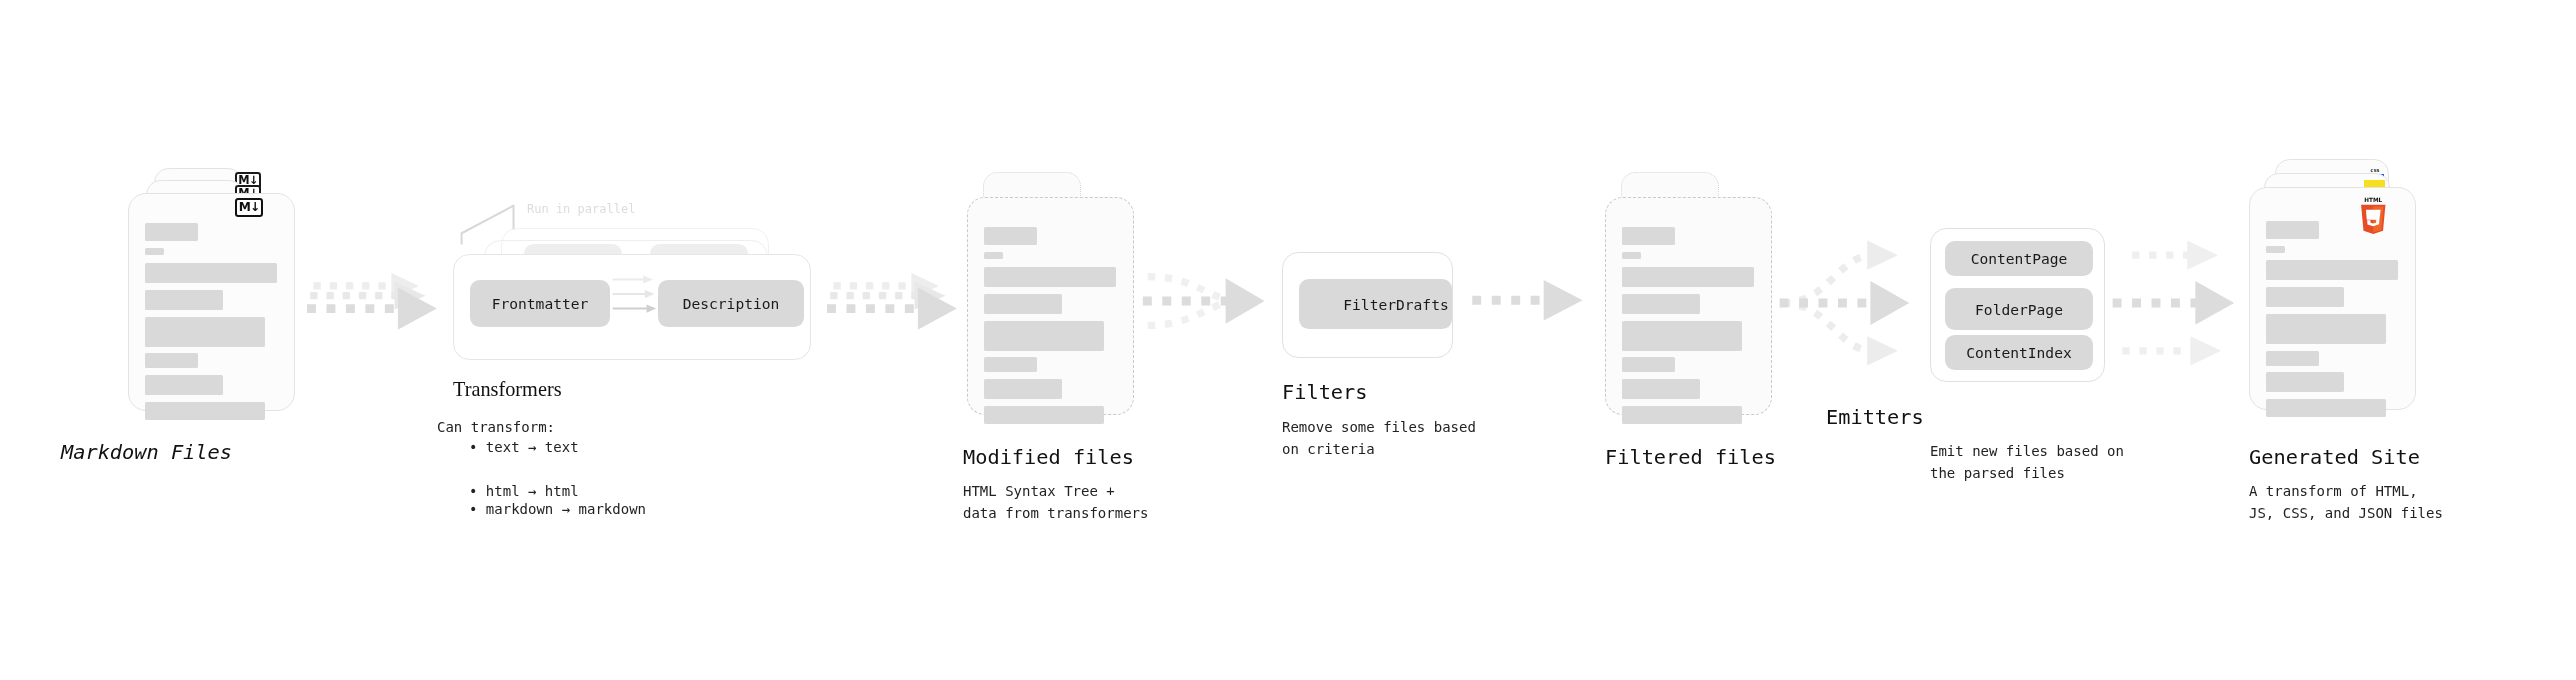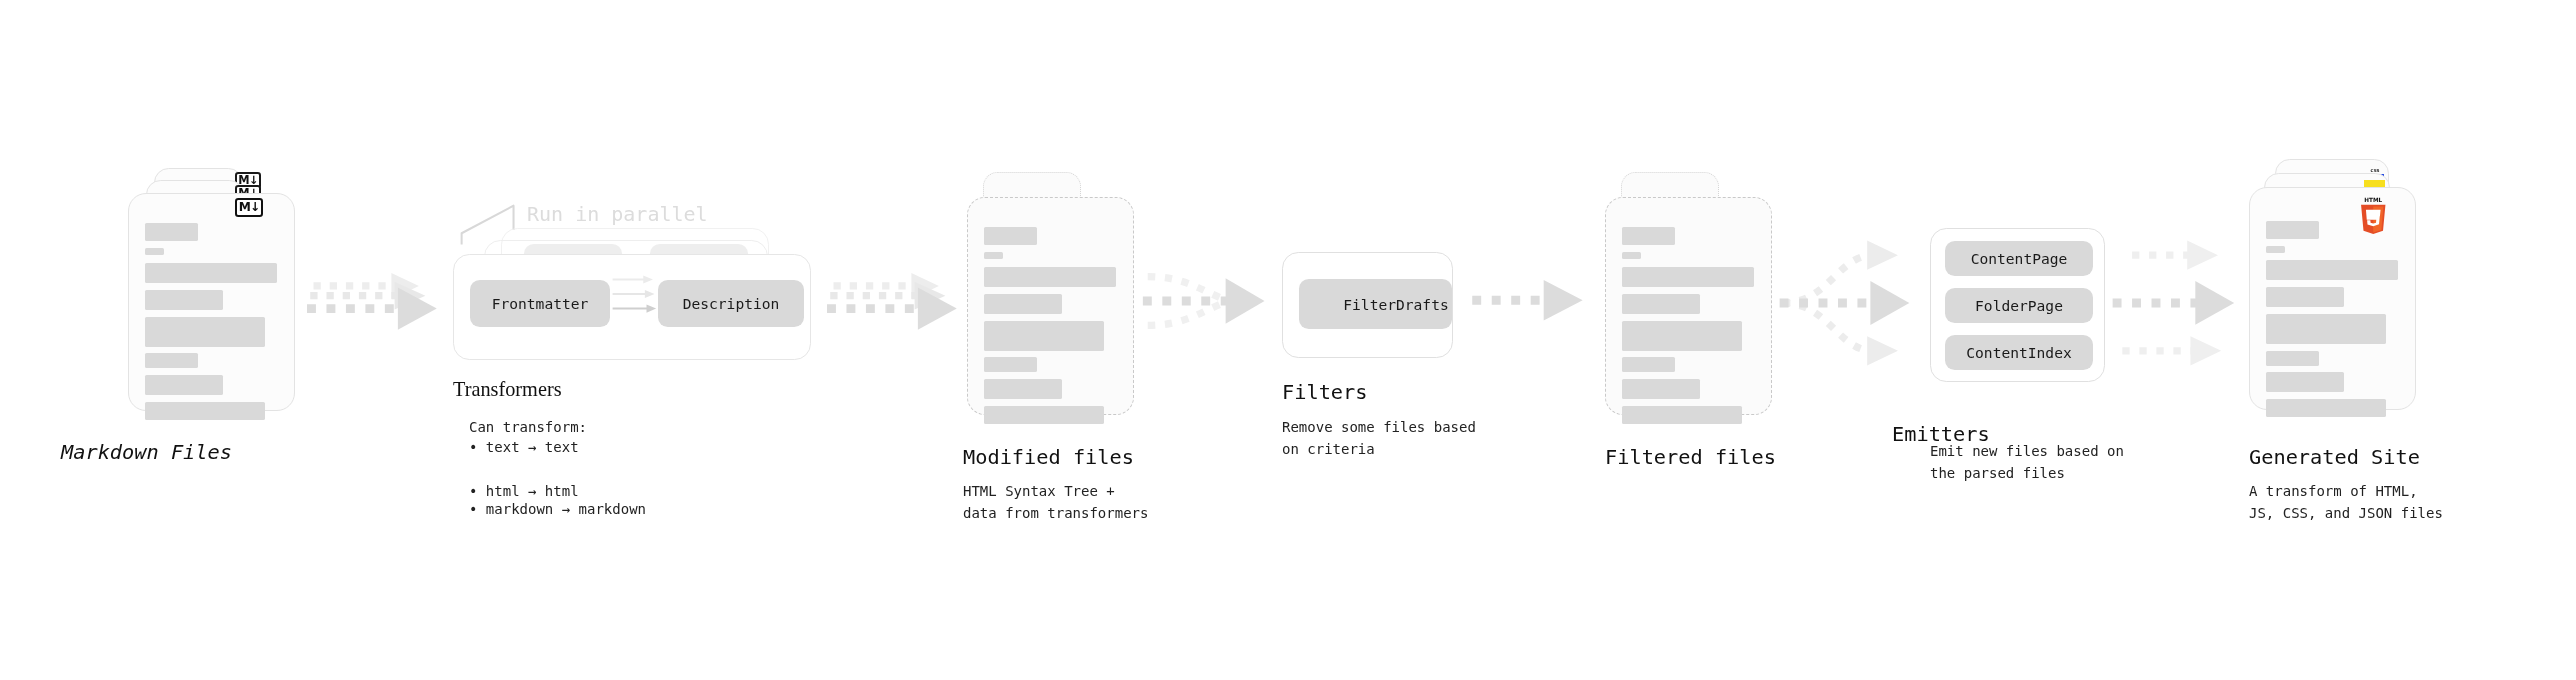--- a/index.html
+++ b/index.html
@@ -32,21 +32,21 @@
   
   .title{
     position:absolute;font-size:20.3px;color:#111;white-space:nowrap;
     letter-spacing:0px;
   }
   .sub{
     position:absolute;font-size:14px;color:#222;white-space:pre;
     line-height:1.55;
   }
   .ghostlabel{
-    position:absolute;font-size:20px;color:#dcdcdc;white-space:nowrap;
+    position:absolute;font-size:12px;color:#dcdcdc;white-space:nowrap;
   }
 
   
   .group{
     position:absolute;border:1.6px solid #e4e4e4;border-radius:16.3px;
     background:#ffffff;box-sizing:border-box;
   }
   .group.ghost{border-color:#f0f0f0;background:transparent;}
   .pill{
     position:absolute;background:#d9d9d9;border-radius:9.8px;
@@ -127,21 +127,21 @@
         <line x1="2" y1="9" x2="42" y2="9" stroke="#ebebeb"></line>
         <line x1="2" y1="27" x2="44" y2="27" stroke="#e6e6e6"></line>
         <line x1="2" y1="45" x2="46" y2="45" stroke="#cfcfcf"></line>
       </g>
       <polygon points="40,4 52,9 40,14" fill="#ebebeb"></polygon>
       <polygon points="42,22 54,27 42,32" fill="#e6e6e6"></polygon>
       <polygon points="44,40 56,45 44,50" fill="#cfcfcf"></polygon>
     </svg>
 
     <span class="title" style="left:453px;top:378px;font-family:Liberation Serif, serif;">Transformers</span>
-    <span class="sub" style="left:469px;top:417px;text-align:center;">Can transform:</span>
+    <span class="sub" style="left:437px;top:417px;text-align:center;">Can transform:</span>
     <span class="bullet" style="left:469px;top:439px;">• text → text</span>
     <span class="bullet" style="left:469px;top:461px;margin-top:40px;">• markdown → markdown</span>
     <span class="bullet" style="left:469px;top:483px;">• html → html</span>
   </div>
 
   <svg style="left:827px;top:268px;width:146px;height:65px;" width="146" height="65" viewBox="0 0 180 80">
     <g stroke="#ededed" stroke-width="9" stroke-dasharray="9 11" fill="none">
       <line x1="8" y1="22" x2="108" y2="22"></line>
     </g>
     <polygon points="104,6 138,22 104,38" fill="#ededed"></polygon>
@@ -216,23 +216,23 @@
       <line x1="2" y1="85" x2="118" y2="85" stroke="#dcdcdc" stroke-width="11" stroke-dasharray="11 13"></line>
     </g>
     <polygon points="110,8 148,26 110,44" fill="#ececec"></polygon>
     <polygon points="110,126 148,144 110,162" fill="#ececec"></polygon>
     <polygon points="114,58 162,85 114,112" fill="#dcdcdc"></polygon>
   </svg>
 
   <div class="node">
     <div class="group" style="left:1930px;top:228px;width:175px;height:154px;border-color:#e0e0e0;"></div>
     <div class="pill" style="left:1945px;top:241px;width:148px;height:35px;">ContentPage</div>
-    <div class="pill" style="left:1945px;top:288px;width:148px;height:35px;">FolderPage</div>
+    <div class="pill" style="left:1945px;top:288px;width:148px;height:42px;">FolderPage</div>
     <div class="pill" style="left:1945px;top:335px;width:148px;height:35px;">ContentIndex</div>
-    <span class="title" style="left:1892px;top:405px;margin-top:17px;">Emitters</span>
+    <span class="title" style="left:1826px;top:405px;">Emitters</span>
     <span class="sub" style="left:1930px;top:441px;">Emit new files based on
 the parsed files</span>
   </div>
 
   <svg style="left:2111px;top:234px;width:154px;height:142px;" width="154" height="142" viewBox="0 0 190 175">
     <g fill="none">
       <line x1="26" y1="26" x2="96" y2="26" stroke="#efefef" stroke-width="9" stroke-dasharray="9 12"></line>
       <line x1="2" y1="85" x2="108" y2="85" stroke="#dcdcdc" stroke-width="11" stroke-dasharray="11 13"></line>
       <line x1="14" y1="144" x2="100" y2="144" stroke="#efefef" stroke-width="9" stroke-dasharray="9 12"></line>
     </g>

